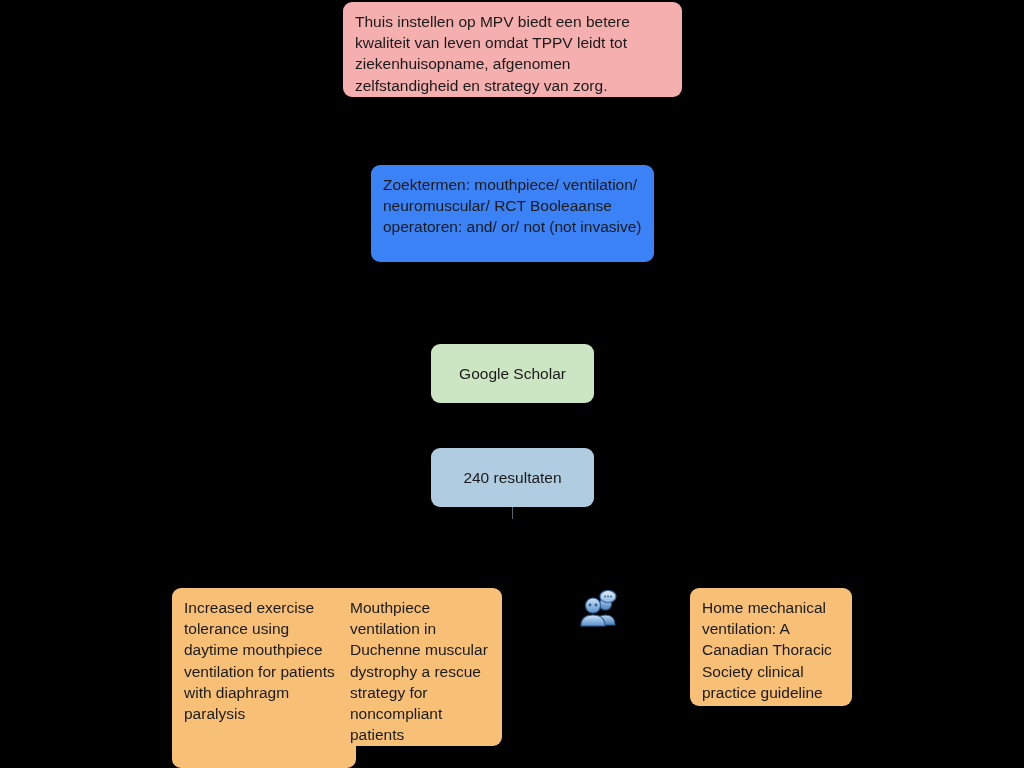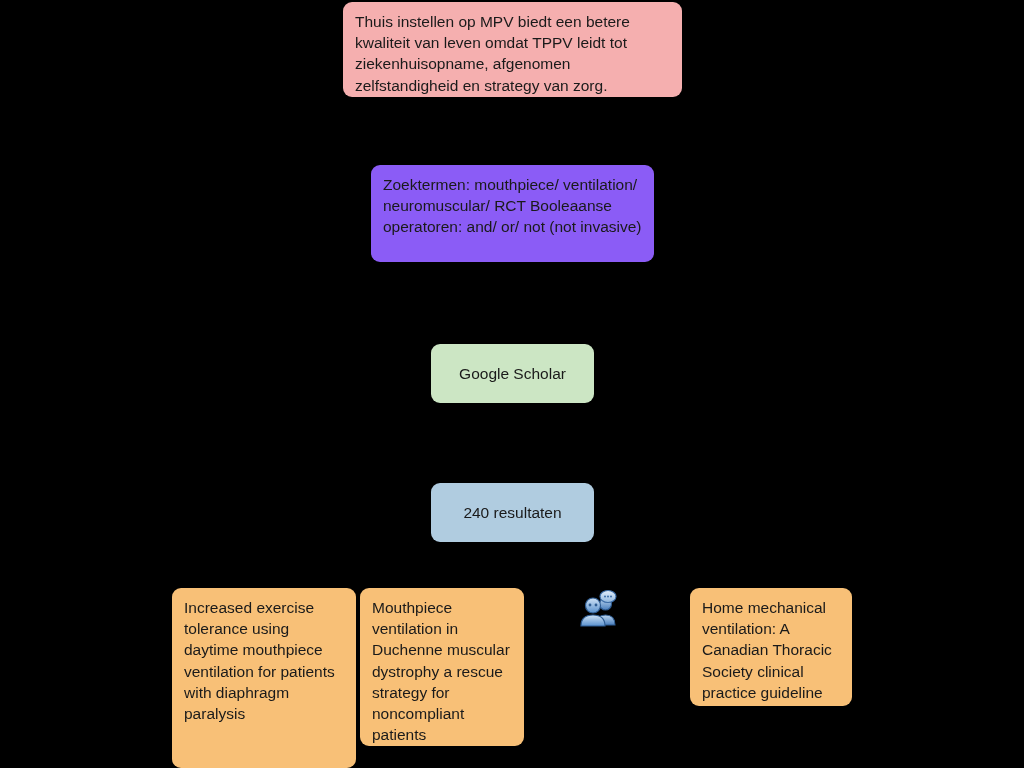--- a/index.html
+++ b/index.html
@@ -26,40 +26,40 @@
     box-sizing: border-box;
     border-radius: 9px;
     color: #1a1a1a;
     font-size: 15.5px;
     line-height: 21.2px;
     padding: 9px 11px 9px 12px;
     white-space: pre-line;
     overflow: hidden;
   }
   .node-pink   { background: #f5afaf; }
-  .node-yellow { background: #8b5cf6; }
+  .node-yellow { background: #3b82f6; }
   .node-green  { background: #cce6c4; }
   .node-blue   { background: #b0cce0; }
   .node-orange { background: #f8c077; }
 
   .node-center {
     display: flex;
     align-items: center;
     justify-content: center;
     text-align: center;
     padding: 0;
   }
 
   
   #node-premise  { left: 343px; top: 2px;   width: 339px; height: 95px; }
   #node-query    { left: 371px; top: 165px; width: 283px; height: 97px; }
   #node-database { left: 431px; top: 344px; width: 163px; height: 59px; }
-  #node-results  { left: 431px; top: 483px; width: 163px; height: 59px; }
+  #node-results  { left: 431px; top: 448px; width: 163px; height: 59px; }
   #node-article-1{ left: 172px; top: 588px; width: 184px; height: 180px; }
-  #node-article-2{ left: 360px; top: 588px; width: 164px; height: 158px; }
+  #node-article-2{ left: 338px; top: 588px; width: 164px; height: 158px; }
   #node-article-3{ left: 690px; top: 588px; width: 162px; height: 118px; }
 
   
   .seam {
     position: absolute;
     background: #9db8ca;
     opacity: 0.55;
   }
   #seam-results { left: 512px; top: 500px; width: 1px; height: 19px; }
 

